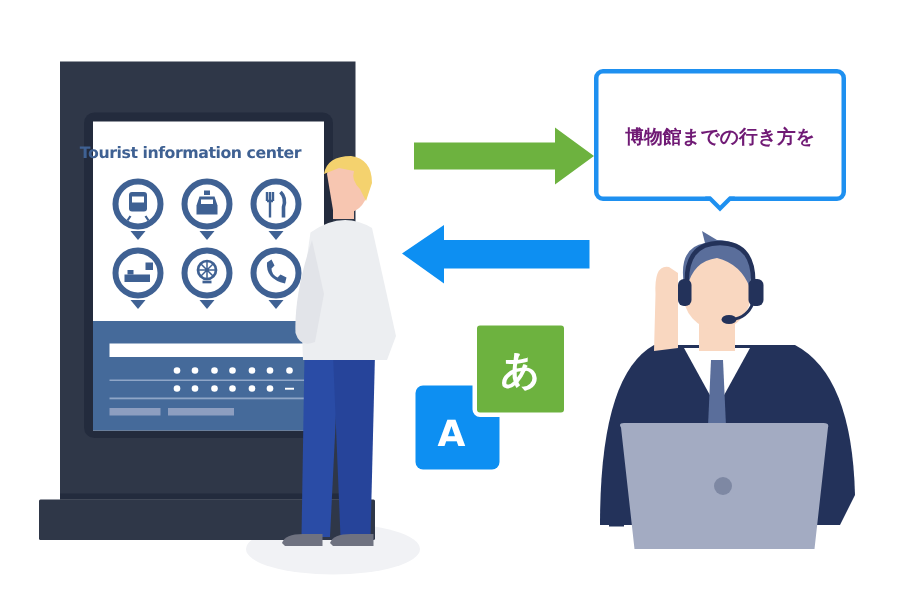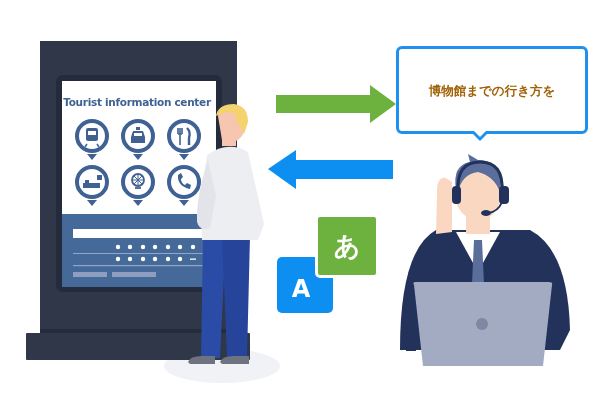--- a/index.html
+++ b/index.html
@@ -1,27 +1,27 @@
 <!DOCTYPE html>
 <html><head>
 <meta charset="utf-8">
 <style>
   html, body { margin: 0; padding: 0; background: #ffffff; }
   body { width: 601px; height: 401px; position: relative; overflow: hidden; font-family: "Liberation Sans", sans-serif; }
   #scene { position: absolute; left: 0; top: 0; width: 601px; height: 401px; }
   .screen-title {
-    position: absolute; left: 60px; top: 96px; width: 154px; text-align: center;
+    position: absolute; left: 50px; top: 96px; width: 154px; text-align: center;
     font-family: "DejaVu Sans", sans-serif; font-weight: bold; font-size: 10.5px;
     color: #3f6193; letter-spacing: -0.3px; white-space: nowrap;
   }
   .bubble {
-    position: absolute; left: 396px; top: 46px; width: 192px; height: 88px;
+    position: absolute; left: 396px; top: 46px; width: 168px; height: 88px;
     border: 3px solid #1e90f0; border-radius: 6px; background: #fff; box-sizing: border-box;
     display: flex; flex-direction: row; align-items: center; justify-content: center;
-    color: #a16207; font-family: "DejaVu Sans", sans-serif; font-weight: bold; font-size: 12.5px; line-height: 21px;
+    color: #701a75; font-family: "DejaVu Sans", sans-serif; font-weight: bold; font-size: 12.5px; line-height: 21px;
   }
   .bubble-tail {
     position: absolute; left: 470px; top: 131px; width: 0; height: 0;
     border-left: 10px solid transparent; border-right: 10px solid transparent; border-top: 10px solid #1e90f0;
   }
   .bubble-tail-inner {
     position: absolute; left: 473px; top: 130px; width: 0; height: 0;
     border-left: 7px solid transparent; border-right: 7px solid transparent; border-top: 7px solid #fff;
   }
   .lang-box {

